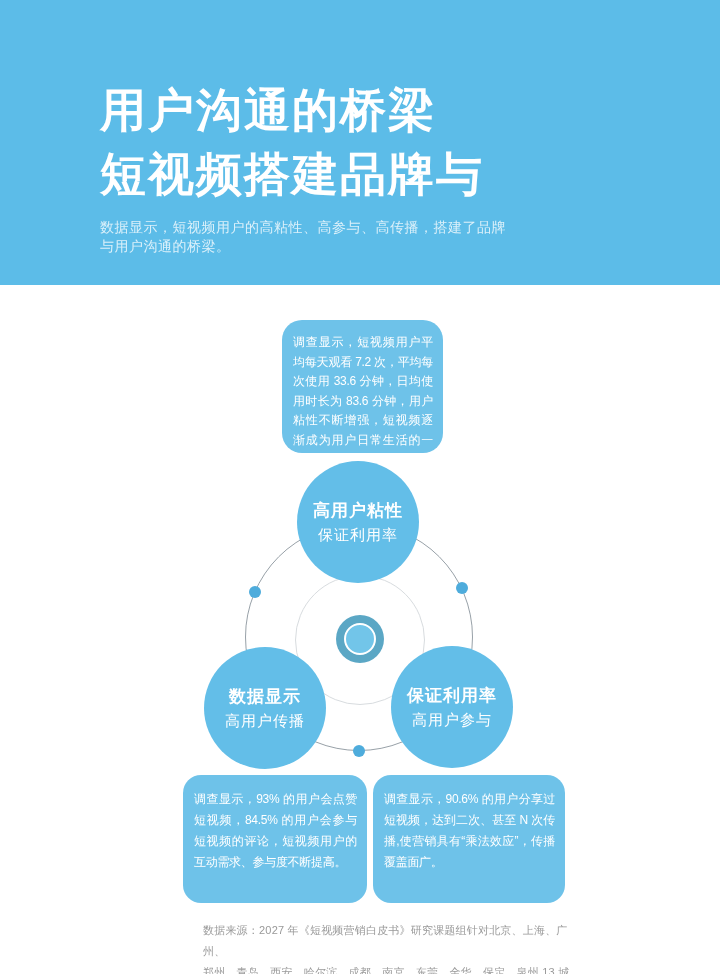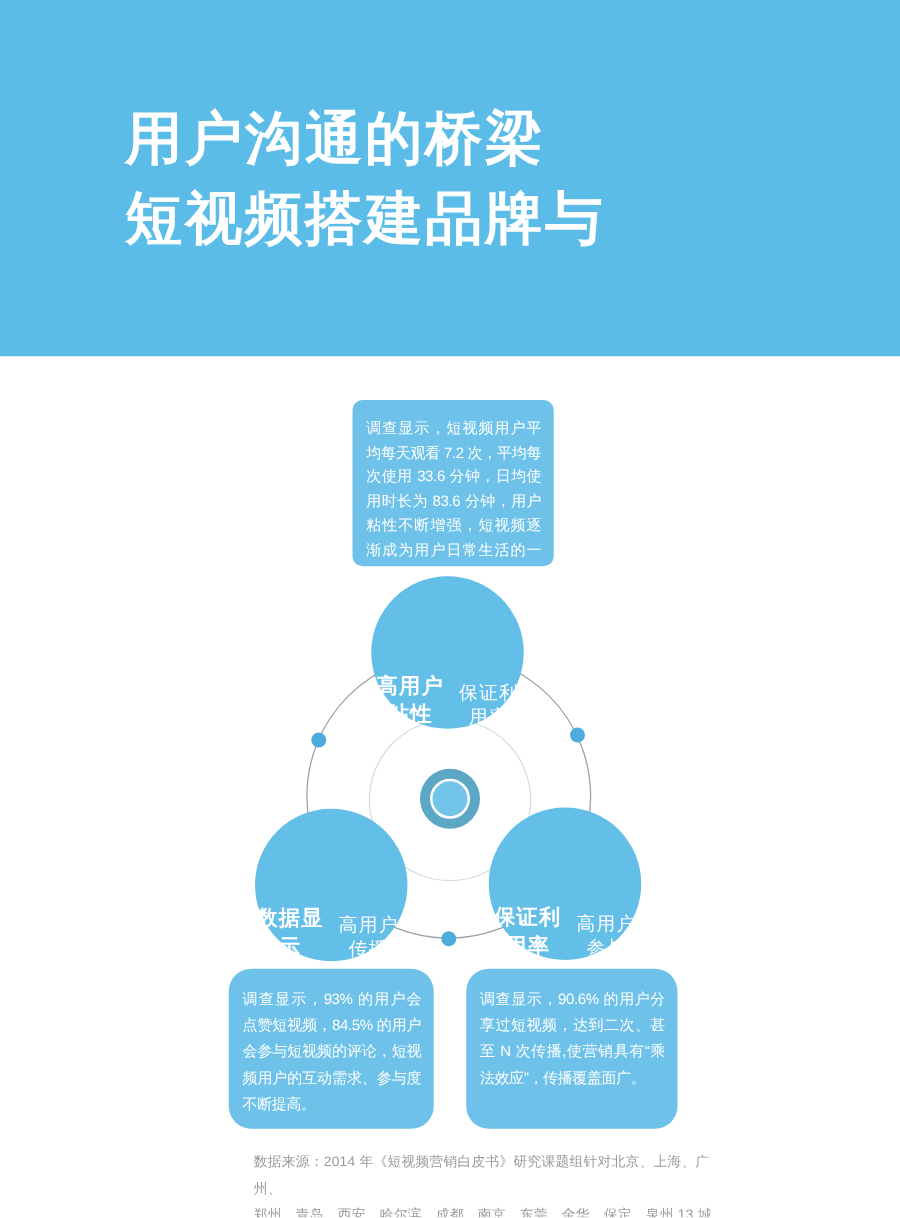--- a/index.html
+++ b/index.html
@@ -46,34 +46,34 @@
     background: var(--box_bg, #6ec2e9);
     color: var(--text_on_blue, #ffffff);
     font-size: 12px;
     letter-spacing: -0.3px;
     text-align: justify;
     box-sizing: border-box;
   }
   .note-top {
     left: 282px; top: 320px;
     width: 161px; height: 133px;
-    border-radius: 8px;
+    border-radius: 20px;
     padding: 13px 10px 0 11px;
     line-height: 19.5px;
   }
   .note-bl {
     left: 183px; top: 775px;
-    width: 164px; height: 128px;
+    width: 184px; height: 128px;
     border-radius: 18px;
     padding: 14px 10px 0 11px;
     line-height: 21px;
   }
   .note-br {
     left: 373px; top: 775px;
-    width: 169px; height: 128px;
+    width: 192px; height: 128px;
     border-radius: 18px;
     padding: 14px 10px 0 11px;
     line-height: 21px;
   }
 
   
   .ring-outer {
     position: absolute;
     left: 245px; top: 523px;
     width: 228px; height: 228px;
@@ -116,22 +116,22 @@
     border: 2px solid #ffffff;
   }
 
   .node {
     position: absolute;
     width: 122px; height: 122px;
     border-radius: 50%;
     background: var(--node_bg, #63bee8);
     color: #ffffff;
     display: flex;
-    flex-direction: row;
-    align-items: flex-end;
+    flex-direction: column;
+    align-items: center;
     justify-content: center;
     gap: 4px;
     text-align: center;
   }
   .node-top { left: 297px; top: 461px; }
   .node-bl  { left: 204px; top: 647px; }
   .node-br  { left: 391px; top: 646px; }
   .node-title { font-size: 17px; font-weight: bold; letter-spacing: 1px; }
   .node-sub   { font-size: 15px; letter-spacing: 1px; }
 
@@ -150,20 +150,24 @@
 </head>
 <body>
 
 <div class="page">
 
   <header class="hero">
     <div class="hero-title">
       <span class="t-line">用户沟通的桥梁</span>
       <span class="t-line">短视频搭建品牌与</span>
     </div>
+    <p class="hero-sub">
+      <span class="s-line">数据显示，短视频用户的高粘性、高参与、高传播，搭建了品牌</span>
+      <span class="s-line">与用户沟通的桥梁。</span>
+    </p>
   </header>
 
   <div class="note note-top">调查显示，短视频用户平均每天观看 7.2 次，平均每次使用 33.6 分钟，日均使用时长为 83.6 分钟，用户粘性不断增强，短视频逐渐成为用户日常生活的一部分。</div>
 
   <div>
     <div class="ring-outer"></div>
     <div class="ring-inner"></div>
 
     <div class="ring-dot dot-left"></div>
     <div class="ring-dot dot-right"></div>
@@ -184,18 +188,18 @@
     <div class="node node-br">
       <div class="node-title">保证利用率</div>
       <div class="node-sub">高用户参与</div>
     </div>
   </div>
 
   <div class="note note-bl">调查显示，93% 的用户会点赞短视频，84.5% 的用户会参与短视频的评论，短视频用户的互动需求、参与度不断提高。</div>
   <div class="note note-br">调查显示，90.6% 的用户分享过短视频，达到二次、甚至 N 次传播,使营销具有“乘法效应”，传播覆盖面广。</div>
 
   <div class="source">
-    <span class="src-line">数据来源：2014 年《短视频营销白皮书》研究课题组针对北京、上海、广州、</span>
+    <span class="src-line">数据来源：2027 年《短视频营销白皮书》研究课题组针对北京、上海、广州、</span>
     <span class="src-line">郑州、青岛、西安、哈尔滨、成都、南京、东莞、金华、保定、泉州 13 城</span>
 
   </div>
 
 </div>
 
 </body></html>

